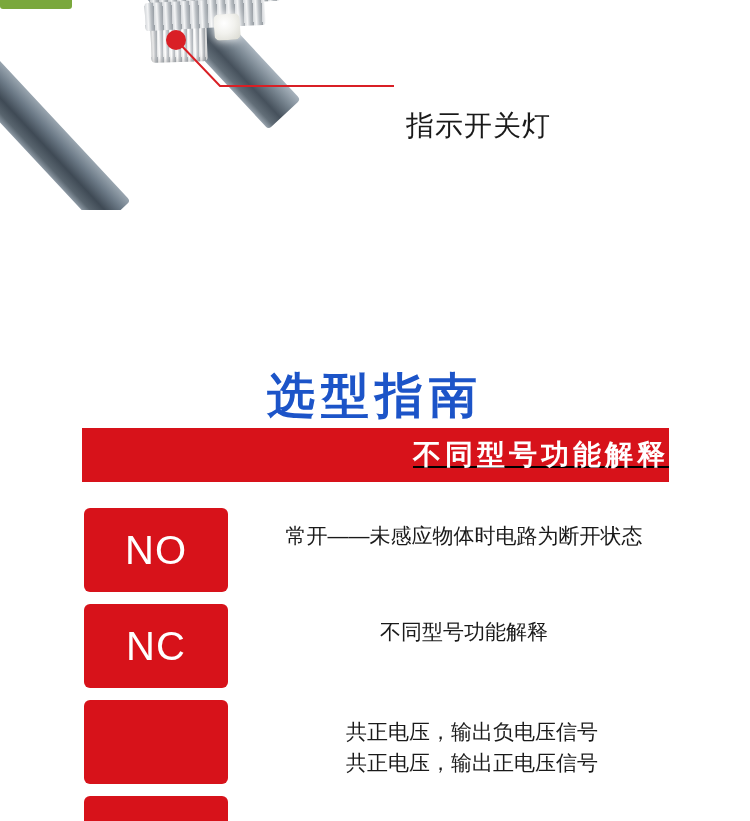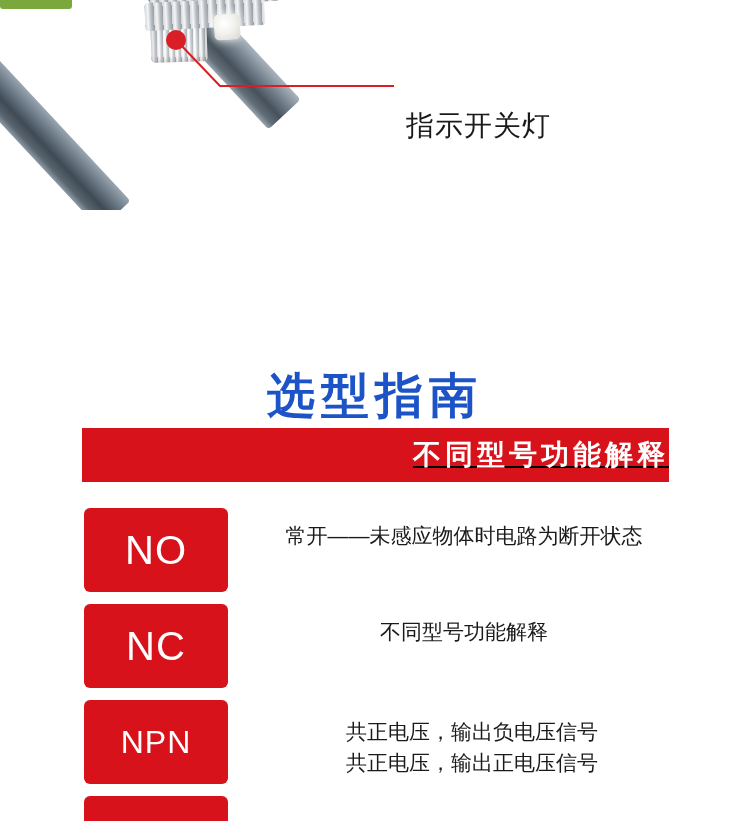--- a/index.html
+++ b/index.html
@@ -263,21 +263,20 @@
     <div class="badge">
       <span class="badge-line">NC</span>
     </div>
     <div class="desc">
       <span class="l2">不同型号功能解释</span>
     </div>
   </div>
 
   <div class="row npn">
     <div class="badge two-line">
-      <span class="badge-line">NPN</span>
     </div>
     <div class="desc">
       <span class="l1">共正电压，输出负电压信号</span>
       <span class="l2">共正电压，输出正电压信号</span>
     </div>
   </div>
 
   <div class="row last">
     <div class="badge">
       <span class="badge-line"></span>

